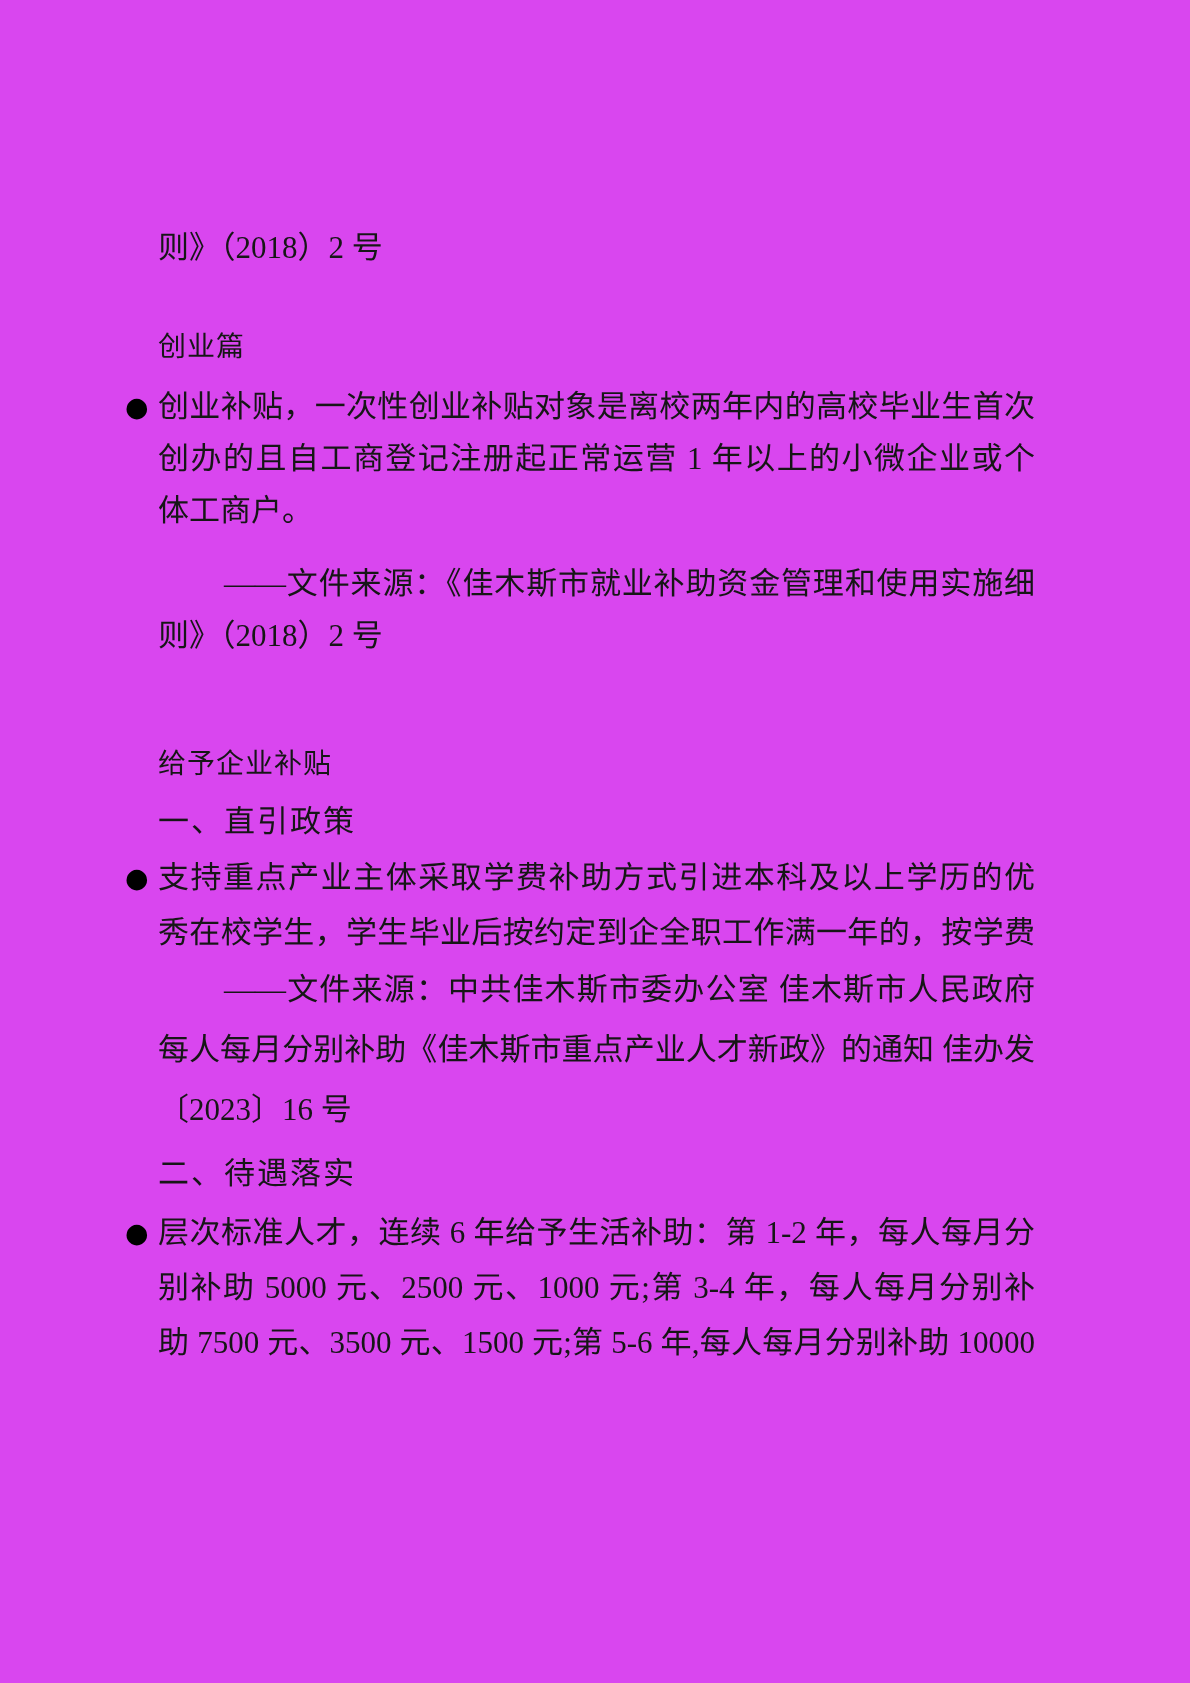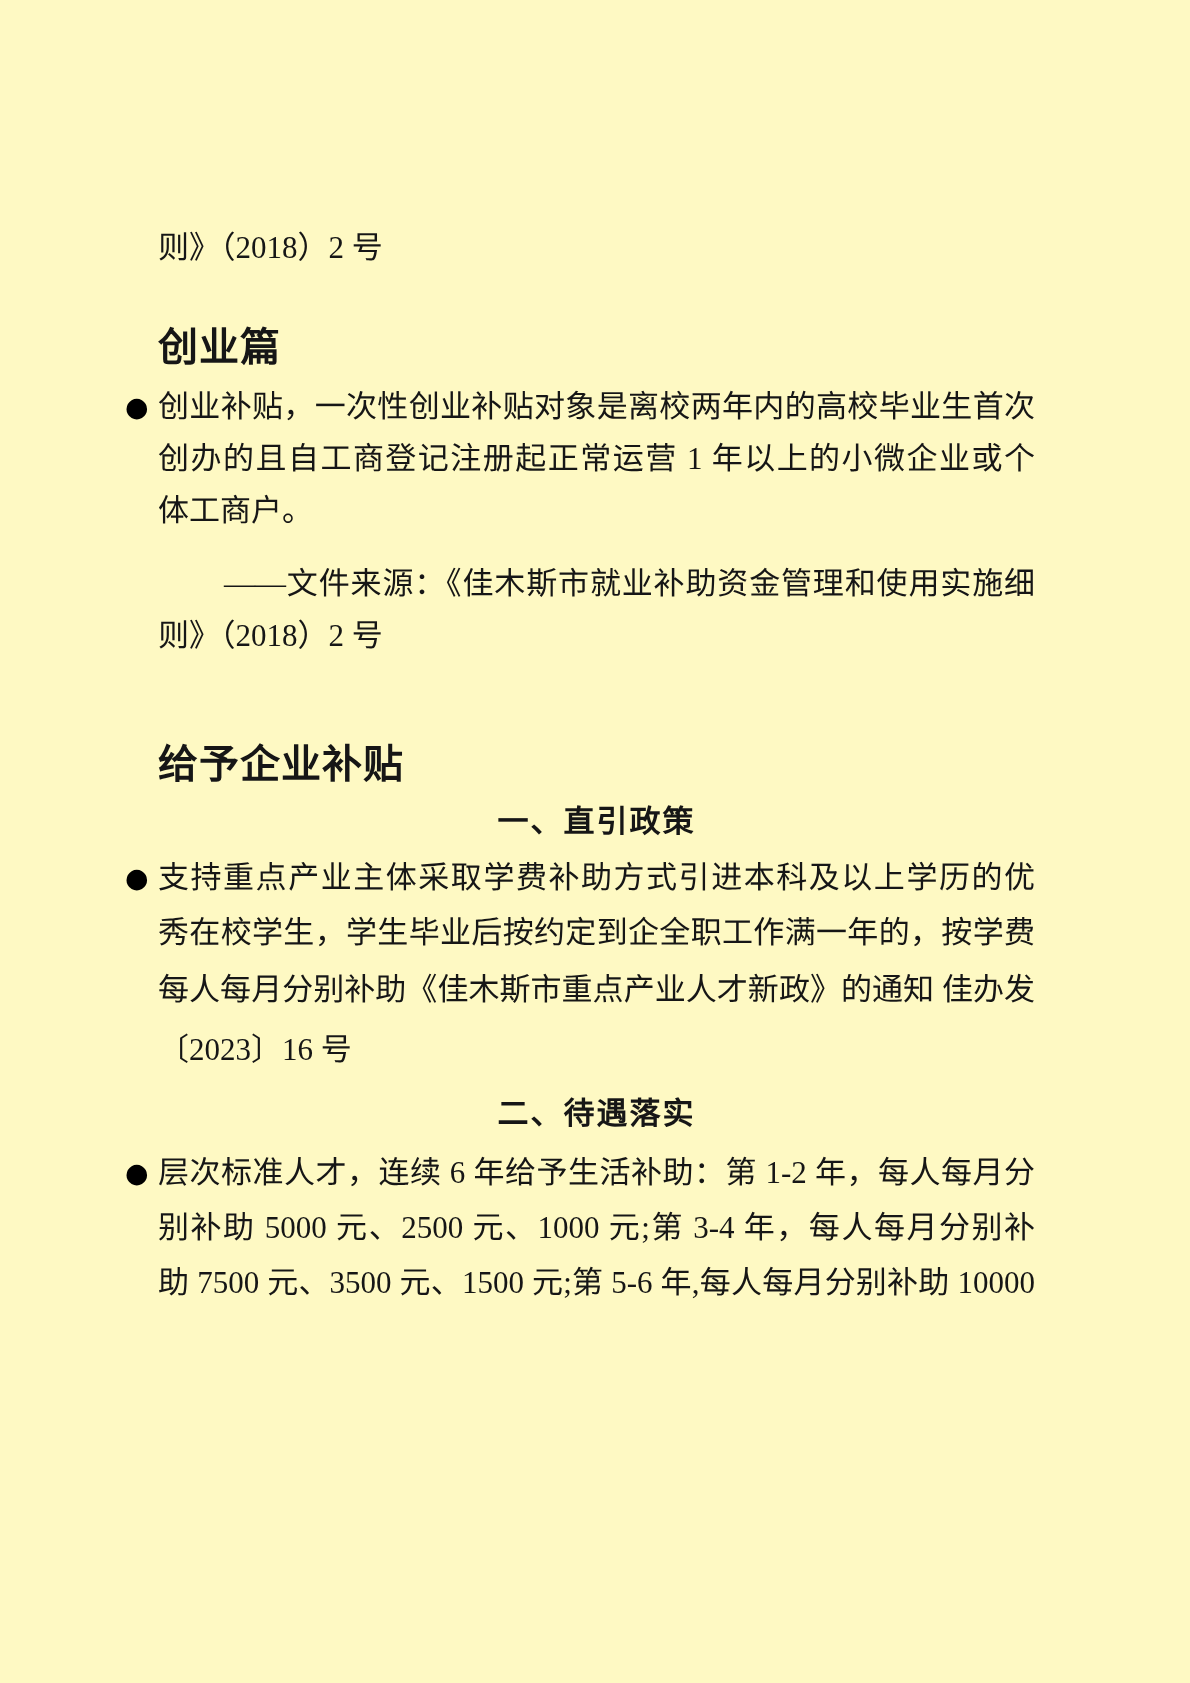--- a/index.html
+++ b/index.html
@@ -2,21 +2,21 @@
 <html lang="zh-CN"><head>
 <meta charset="utf-8">
 <style>
   * { margin: 0; padding: 0; box-sizing: border-box; }
   html, body { background: #e8e8e8; }
   .page {
     position: relative;
     width: 1190px;
     height: 1683px;
     margin: 0 auto;
-    background: #fef9c3;
+    background: #d946ef;
     overflow: hidden;
   }
   .doc {
     position: absolute;
     left: 158px;
     top: 221px;
     width: 877px;
     color: #161616;
     font-family: "Liberation Serif", "DejaVu Serif", serif;
     font-size: 31px;
@@ -24,33 +24,32 @@
   }
   .line { display: block; white-space: nowrap; }
   .line.fill {
     white-space: normal;
     text-align: justify;
     text-align-last: justify;
   }
   .frag { line-height: 54px; }
   .heading {
     font-family: "Liberation Sans", "DejaVu Sans", sans-serif;
-    font-weight: 700;
-    font-size: 40px;
+    font-weight: 400;
+    font-size: 28px;
     line-height: 54px;
     letter-spacing: 1px;
   }
   .heading.h-startup { margin-top: 45px; }
   .heading.h-talent  { margin-top: 75px; }
   .subheading {
-    font-weight: 700;
+    font-weight: 400;
     font-size: 31px;
     line-height: 54px;
     letter-spacing: 2px;
-    text-align: center;
   }
   .subheading.sub-direct  { margin-top: 4px; }
   .subheading.sub-benefit { margin-top: 7px; }
   .bullet-para { position: relative; }
   .bullet-para .bullet-marker {
     position: absolute;
     left: -33px;
     top: 0;
     line-height: inherit;
     font-size: 27px;
@@ -92,20 +91,21 @@
 
     <div class="subheading sub-direct">一、直引政策</div>
 
     <div class="bullet-para b2">
       <span class="bullet-marker">●</span>
       <span class="line fill">支持重点产业主体采取学费补助方式引进本科及以上学历的优</span>
       <span class="line fill">秀在校学生，学生毕业后按约定到企全职工作满一年的，按学费</span>
     </div>
 
     <div class="s2">
+      <span class="line fill indent-first">——文件来源：中共佳木斯市委办公室 佳木斯市人民政府</span>
       <span class="line fill">每人每月分别补助《佳木斯市重点产业人才新政》的通知 佳办发</span>
       <span class="line">〔2023〕16 号</span>
     </div>
 
     <div class="subheading sub-benefit">二、待遇落实</div>
 
     <div class="bullet-para b3">
       <span class="bullet-marker">●</span>
       <span class="line fill">层次标准人才，连续 6 年给予生活补助：第 1-2 年，每人每月分</span>
       <span class="line fill">别补助 5000 元、2500 元、1000 元;第 3-4 年，每人每月分别补</span>

